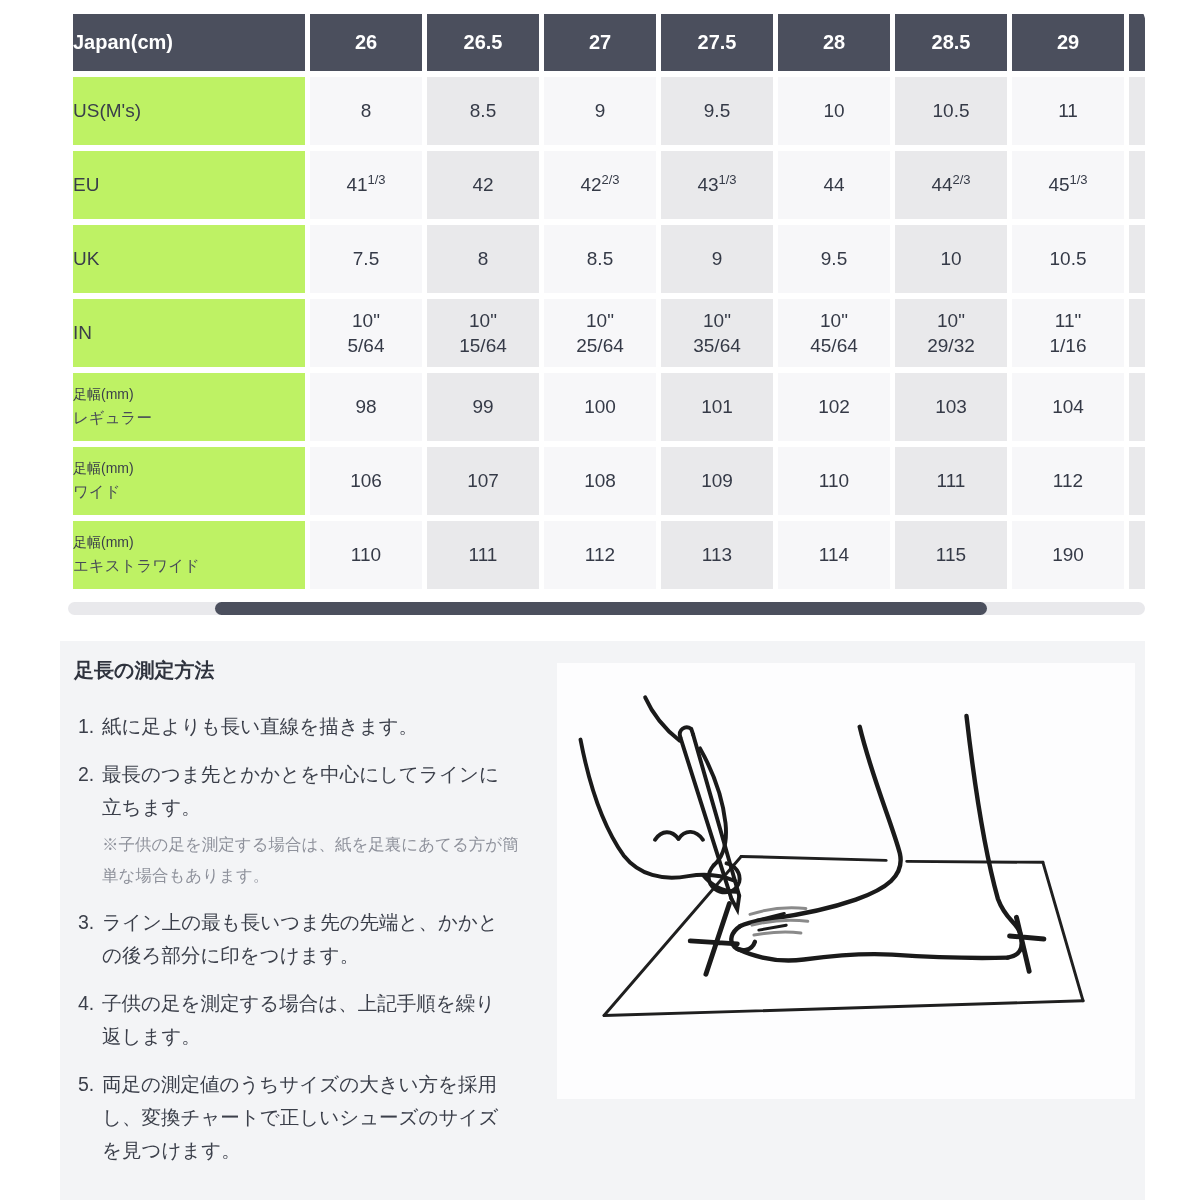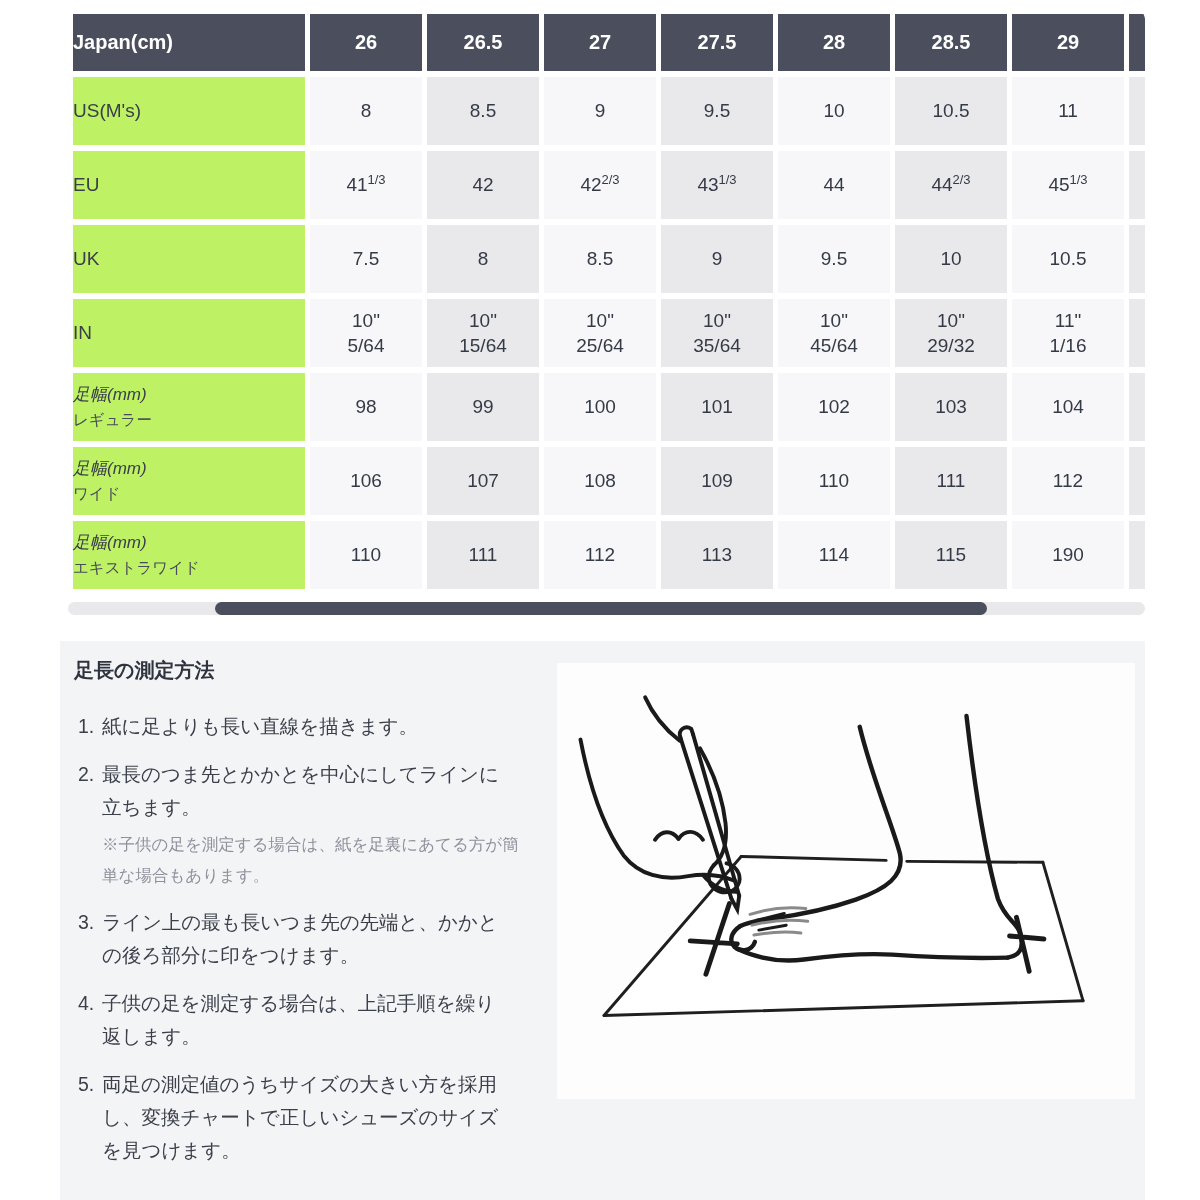--- a/index.html
+++ b/index.html
@@ -37,21 +37,21 @@
   }
   .corner{ text-align:left; padding-left:26px; }
   tr.br td{ height:68px; }
   .lbl{
     background:#bef264;
     text-align:left;
     padding-left:26px;
     font-size:19px;
     color:#3a3e4a;
   }
-  .lbl .l1{ display:block; font-size:17px;font-style:italic; }
+  .lbl .l1{ display:block; font-size:14px; }
   .lbl .l2{ display:block; font-size:15.5px; margin-top:4px; color:#474b57; }
   .v{ text-align:center; font-size:19px; color:#353a47; }
   .a{ background:#f7f7f9; }
   .b{ background:#e9e9eb; }
   sup.frac{ font-size:13px; line-height:0; }
   .in-l{ display:block; line-height:25px; }
 
   .track{
     margin-top:7px;
     height:13px;

